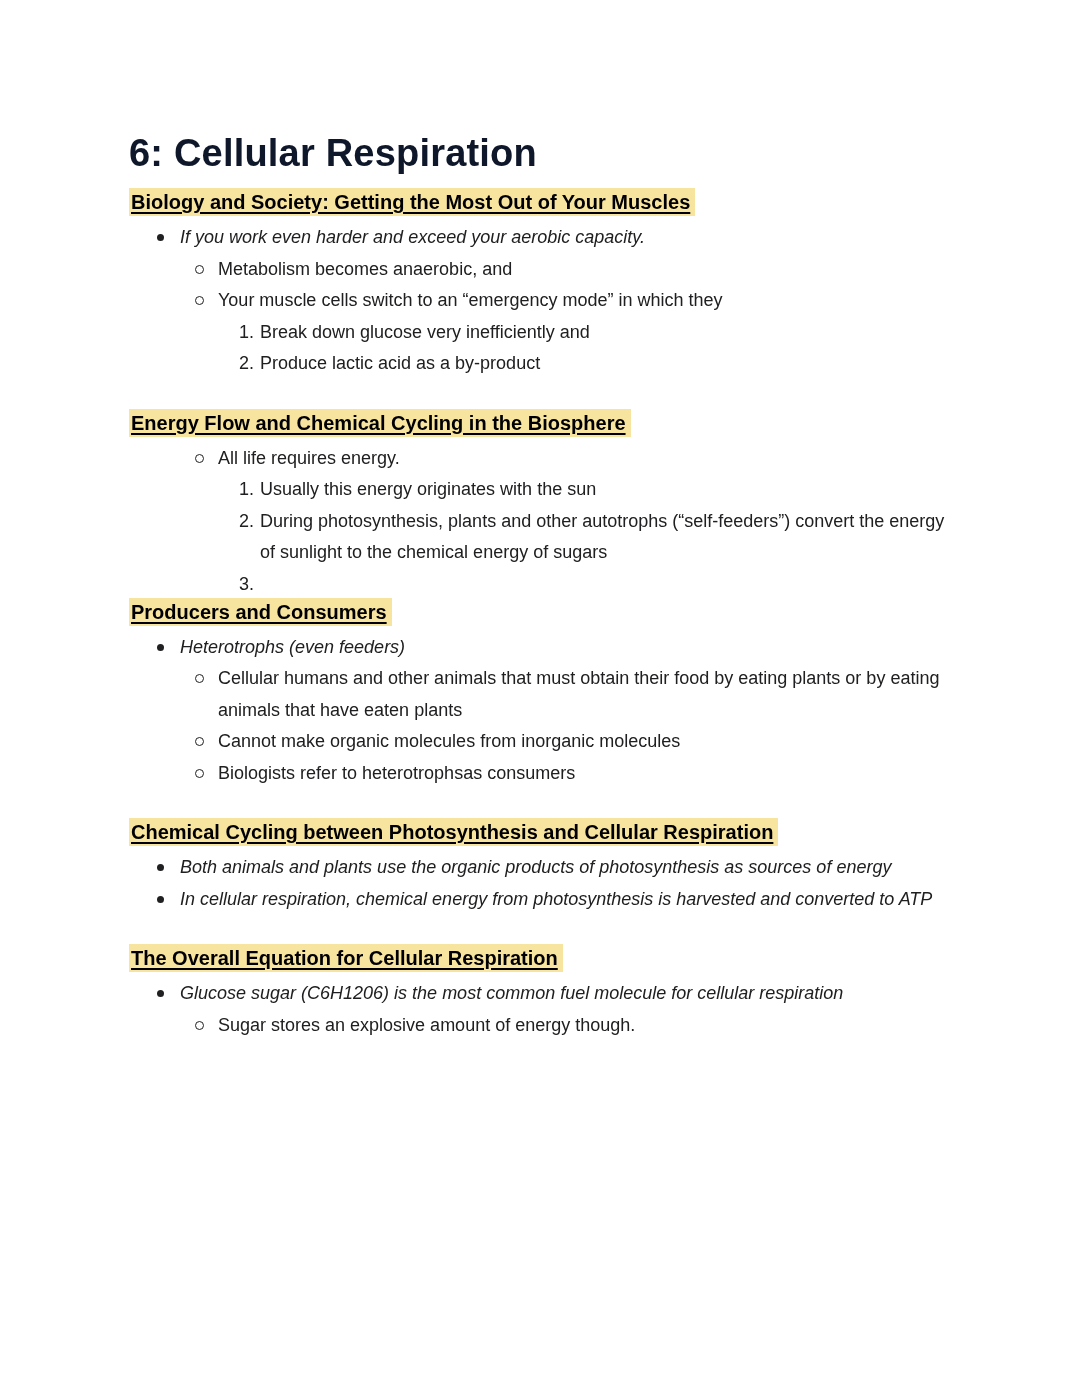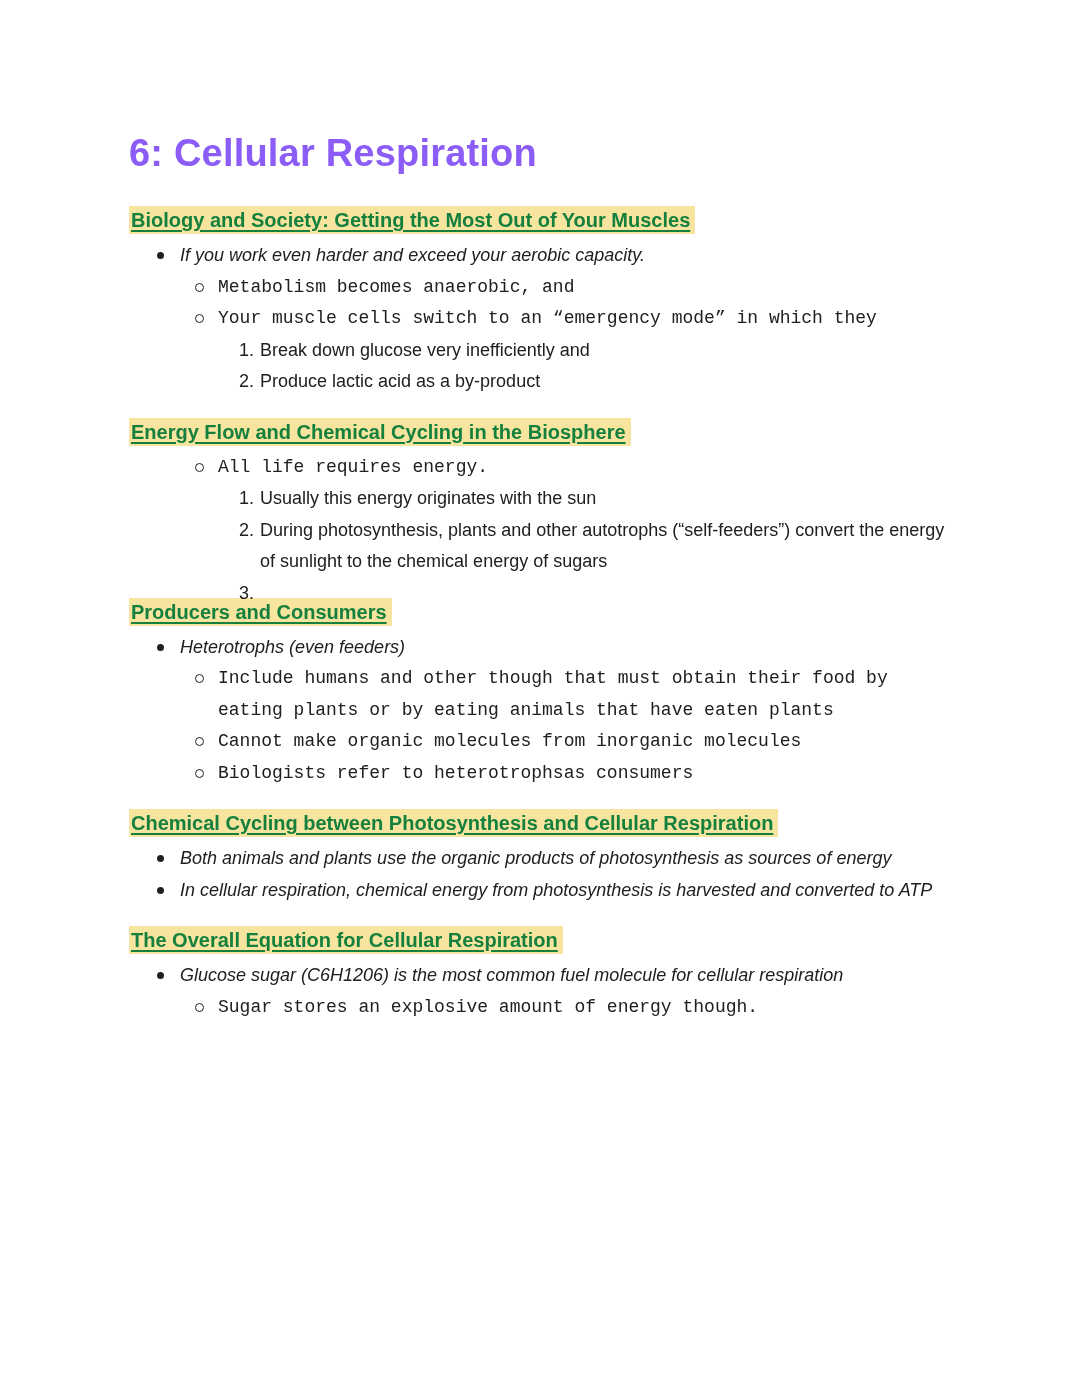--- a/index.html
+++ b/index.html
@@ -14,46 +14,46 @@
     overflow: hidden;
   }
   .content {
     padding: 130px 128px 0 129px;
   }
   h1.doc-title {
     font-size: 38px;
     font-weight: 700;
     line-height: 46px;
     letter-spacing: 0.2px;
-    color: #8b5cf6;
-    margin: 0 0 31px 0;
+    color: #0f172a;
+    margin: 0 0 13px 0;
   }
-  .section + .section { margin-top: 21px; }
+  .section + .section { margin-top: 30px; }
   .section-heading {
     font-size: 20px;
     font-weight: 700;
     line-height: 26px;
     margin: 0 0 7px 0;
   }
   .section-heading .hl {
     background: #f7e49f;
     padding: 3px 5px 3px 2px;
     text-decoration: underline;
     text-decoration-thickness: 2px;
     text-underline-offset: 3px;
-    color: #15803d;
+    color: #000000;
   }
   .li {
     position: relative;
     font-size: 18px;
     line-height: 31.5px;
     color: #202022;
   }
   .li.l1 { padding-left: 51px; font-style: italic; }
-  .li.l2 { padding-left: 89px; font-family: Liberation Mono, monospace; }
+  .li.l2 { padding-left: 89px; }
   .li.l3 { padding-left: 131px; }
   .marker {
     position: absolute;
     top: 0;
     display: inline-block;
   }
   .disc {
     left: 28px;
     top: 12px;
     width: 7px; height: 7px;
@@ -98,21 +98,21 @@
       <div class="section-heading"><span class="hl">Energy Flow and Chemical Cycling in the Biosphere</span></div>
       <div class="li l2"><span class="marker circle"></span><span>All life requires energy.</span></div>
       <div class="li l3"><span class="marker num">1.</span><span>Usually this energy originates with the sun</span></div>
       <div class="li l3"><span class="marker num">2.</span><span>During photosynthesis, plants and other autotrophs (“self-feeders”) convert the energy of sunlight to the chemical energy of sugars</span></div>
       <div class="li l3"><span class="marker num">3.</span></div>
     </div>
 
     <div class="section">
       <div class="section-heading"><span class="hl">Producers and Consumers</span></div>
       <div class="li l1"><span class="marker disc"></span><span>Heterotrophs (even feeders)</span></div>
-      <div class="li l2"><span class="marker circle"></span><span>Include humans and other though that must obtain their food by eating plants or by eating animals that have eaten plants</span></div>
+      <div class="li l2"><span class="marker circle"></span><span>Cellular humans and other animals that must obtain their food by eating plants or by eating animals that have eaten plants</span></div>
       <div class="li l2"><span class="marker circle"></span><span>Cannot make organic molecules from inorganic molecules</span></div>
       <div class="li l2"><span class="marker circle"></span><span>Biologists refer to heterotrophsas consumers</span></div>
     </div>
 
     <div class="section">
       <div class="section-heading"><span class="hl">Chemical Cycling between Photosynthesis and Cellular Respiration</span></div>
       <div class="li l1"><span class="marker disc"></span><span>Both animals and plants use the organic products of photosynthesis as sources of energy</span></div>
       <div class="li l1"><span class="marker disc"></span><span>In cellular respiration, chemical energy from photosynthesis is harvested and converted to ATP</span></div>
     </div>
 

